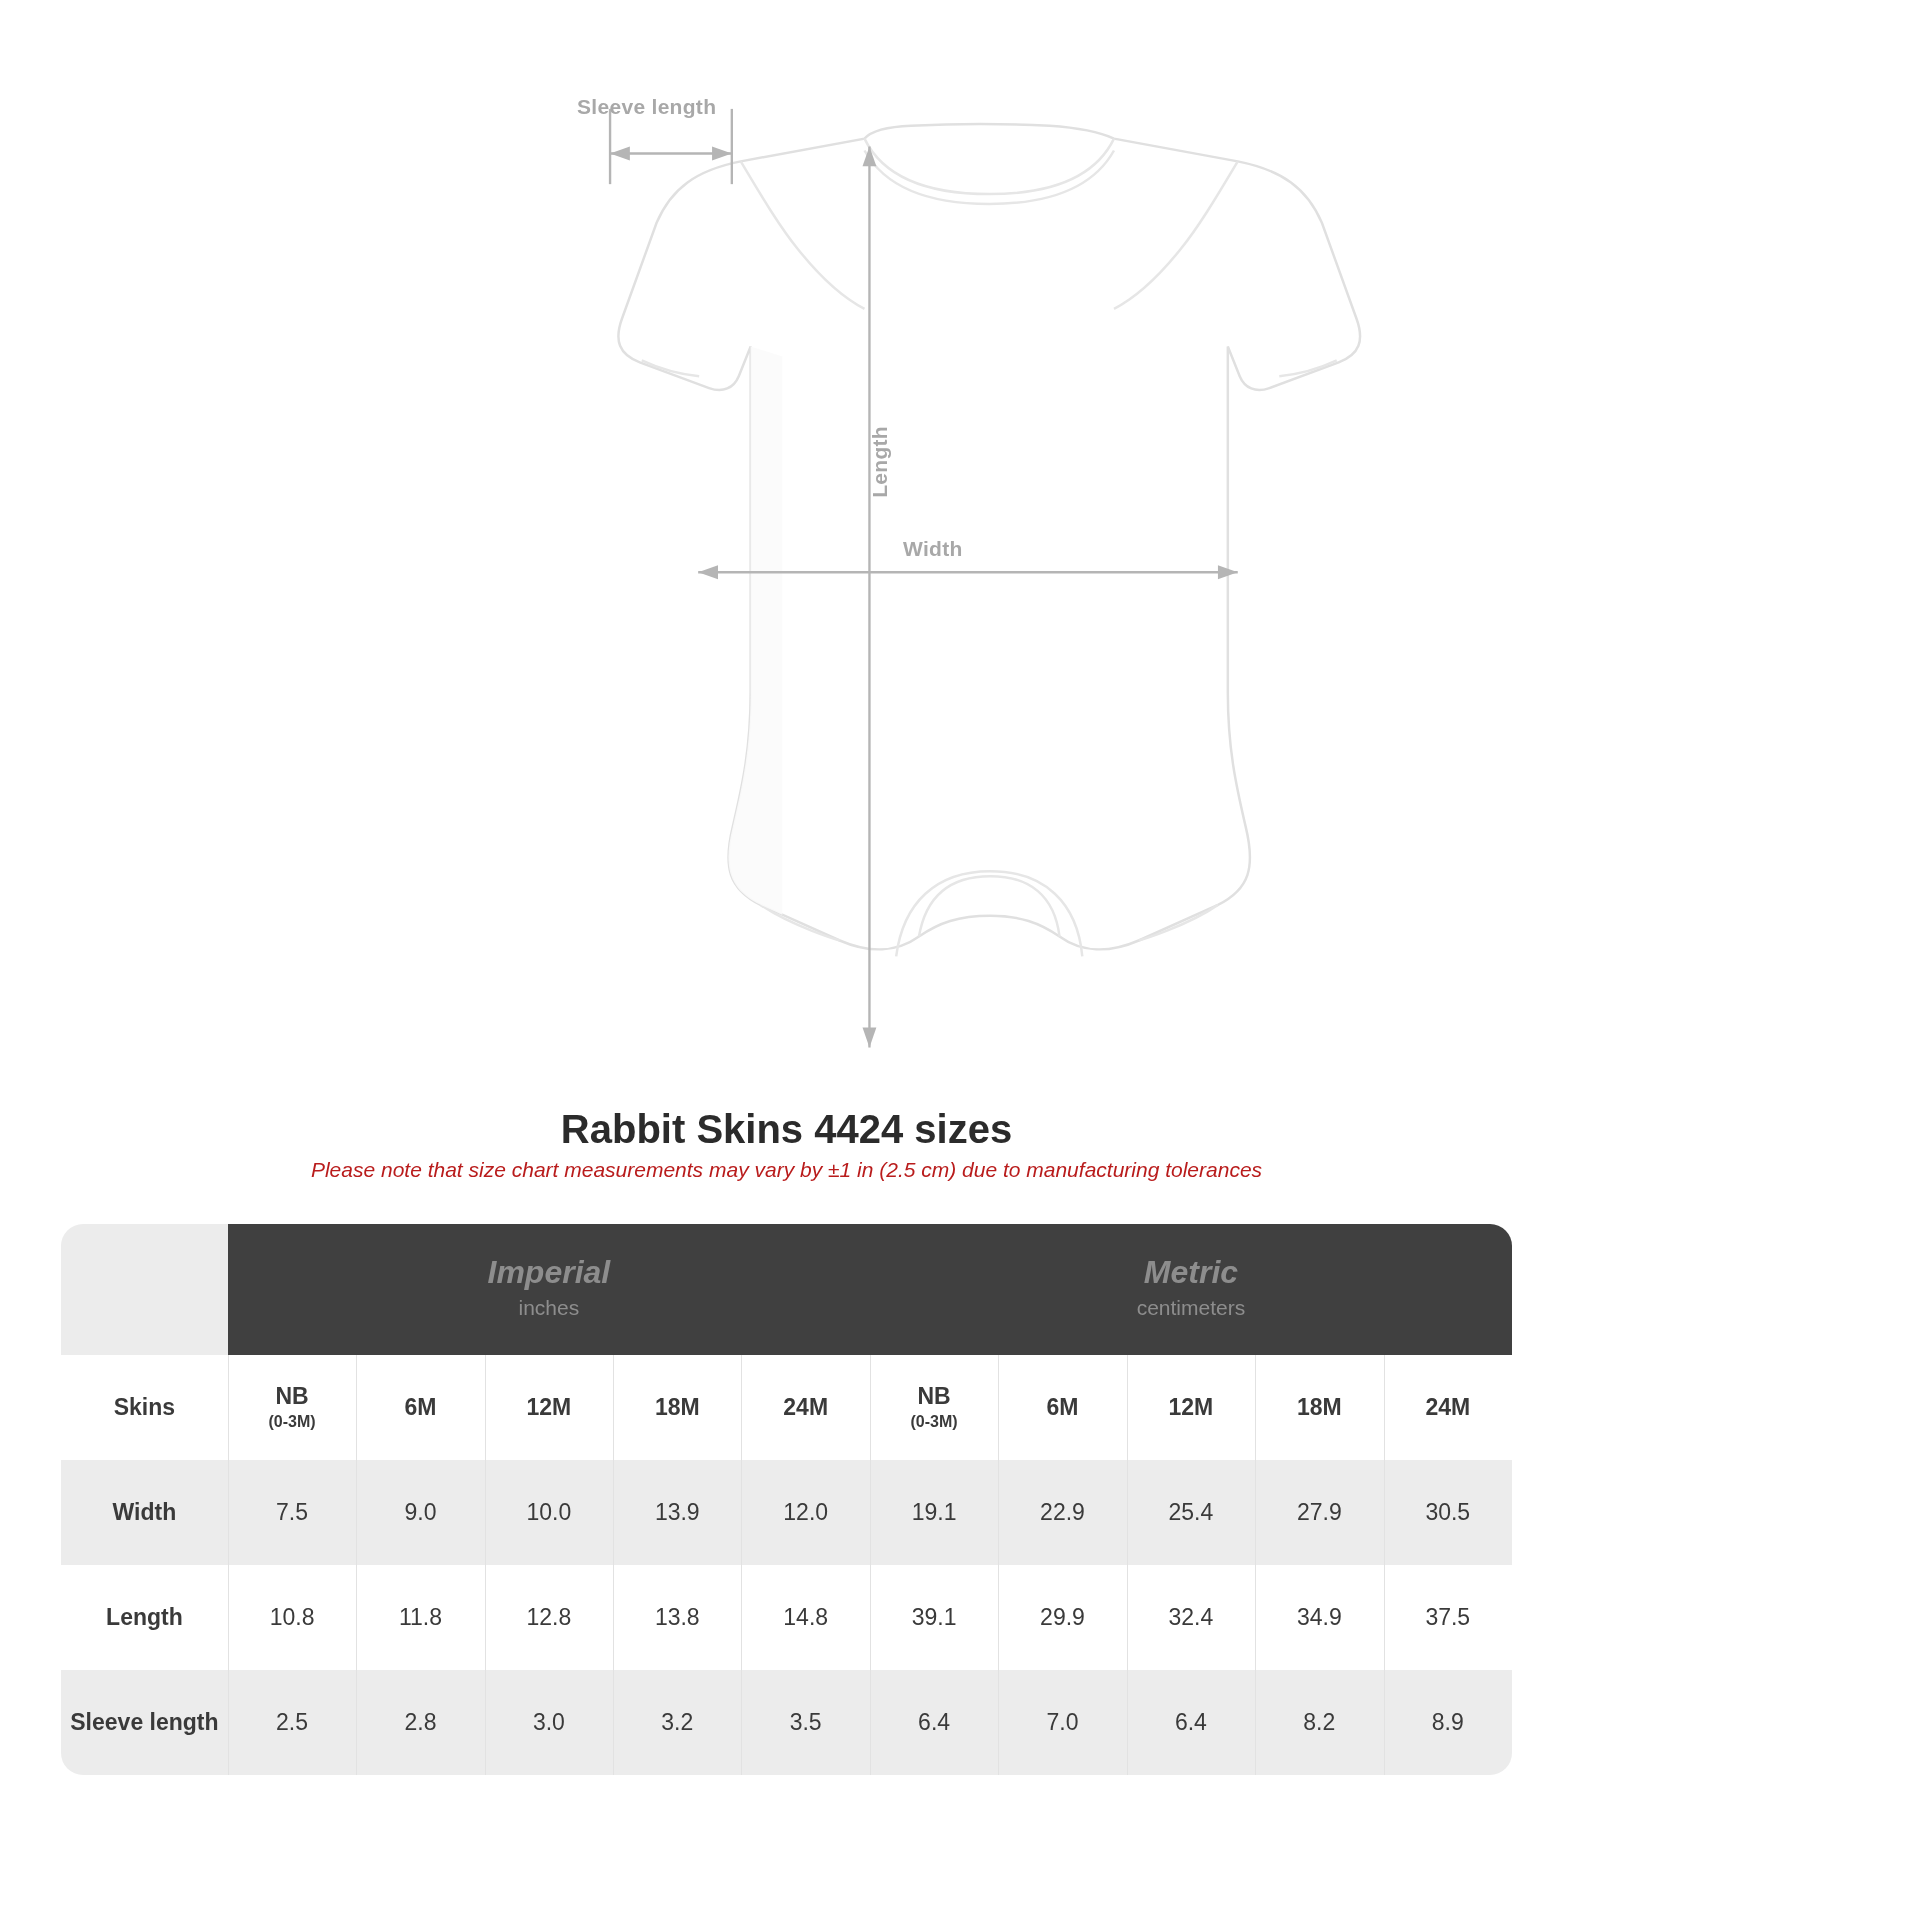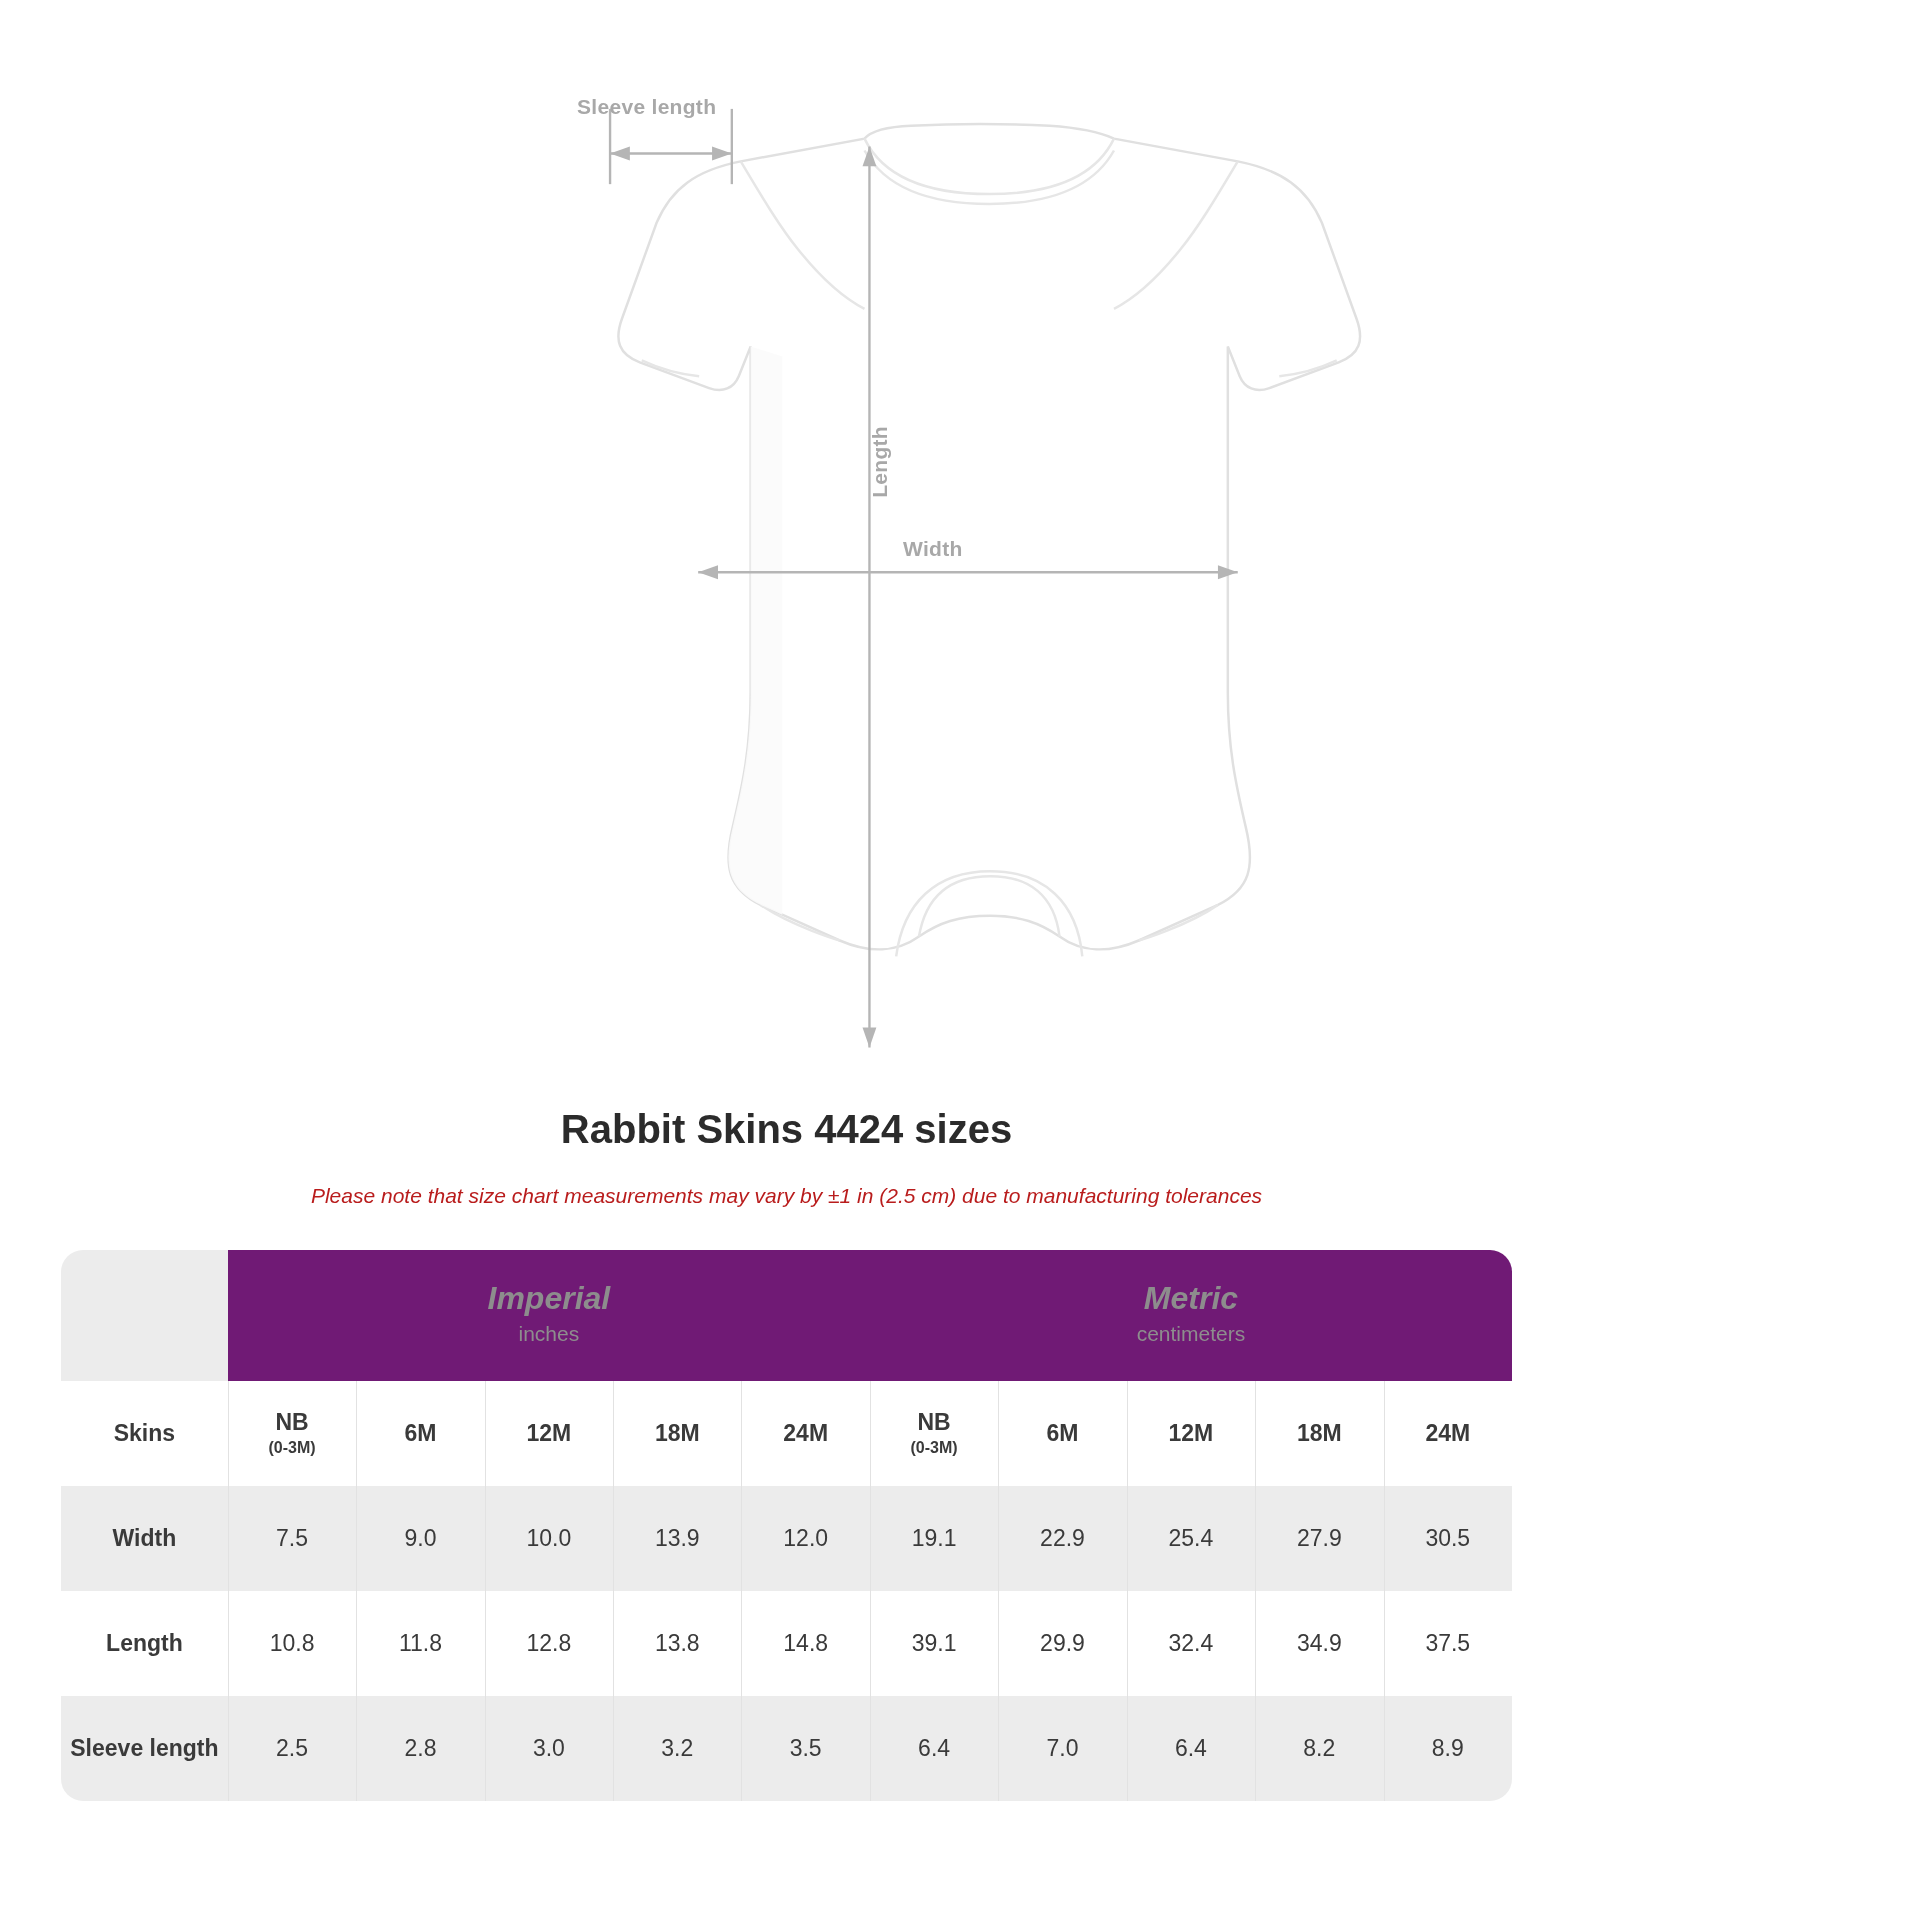--- a/index.html
+++ b/index.html
@@ -60,21 +60,21 @@
 
   
   .title-block {
     text-align: center;
     margin-top: 18px;
   }
   .chart-title {
     font-size: 40px;
     font-weight: bold;
     color: #2b2b2b;
-    margin: 0 0 32px 0;
+    margin: 0 0 6px 0;
   }
   .chart-note {
     font-size: 21px;
     font-style: italic;
     color: #b91c1c;
     margin: 0;
   }
 
   
   .table-wrap {
@@ -89,21 +89,21 @@
   }
   table.size-table td,
   table.size-table th {
     text-align: center;
     vertical-align: middle;
     font-size: 23px;
     color: #3a3a3a;
     border: none;
   }
   .unit-row td {
-    background: #701a75;
+    background: #404040;
     height: 131px;
     padding: 0;
   }
   .unit-row td.spacer {
     background: #ececec;
   }
   .unit-name {
     font-size: 32px;
     font-weight: bold;
     font-style: italic;

